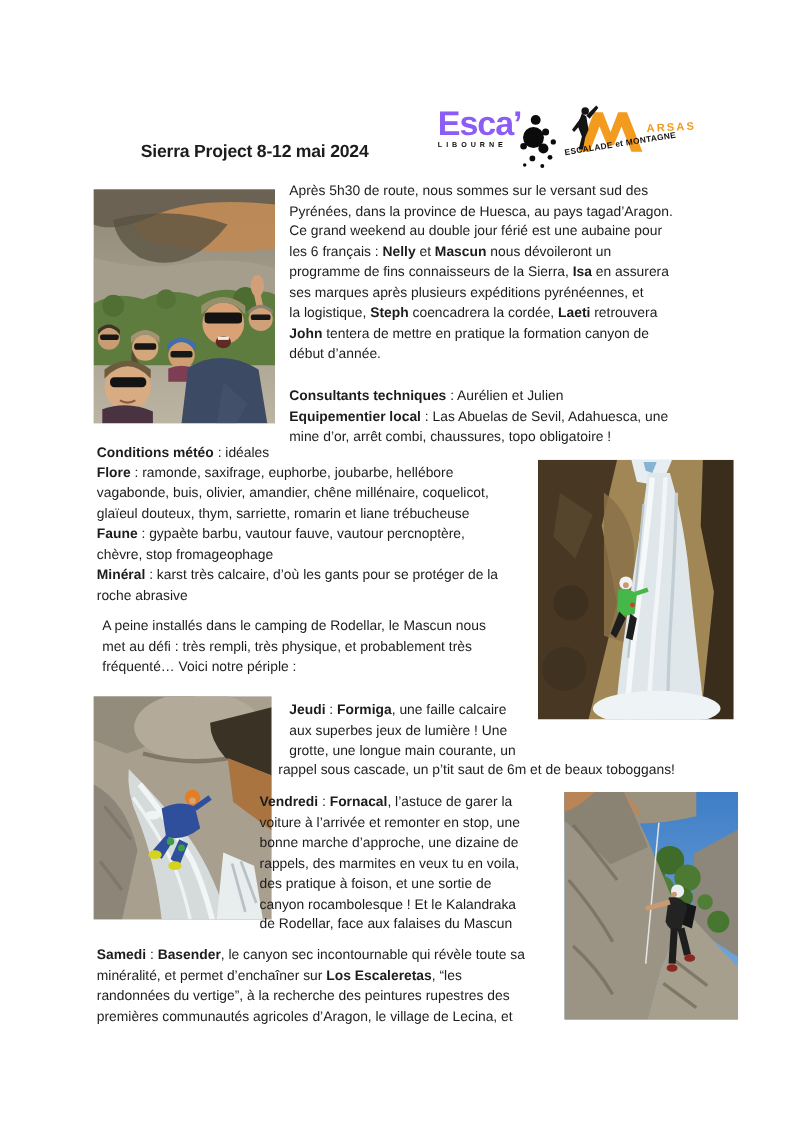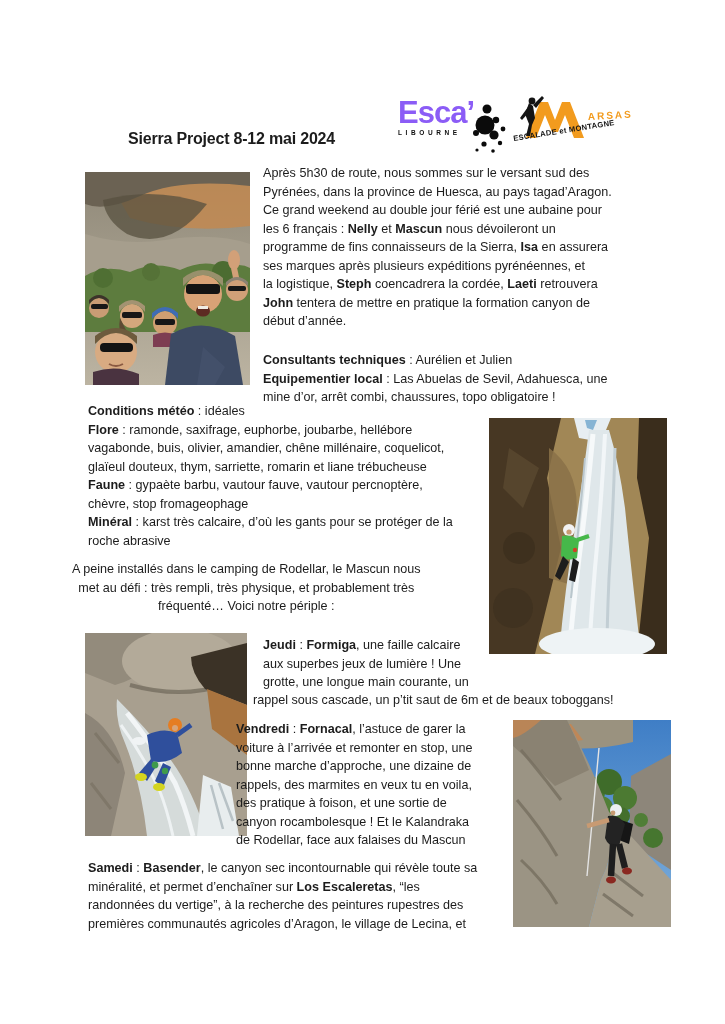--- a/index.html
+++ b/index.html
@@ -255,21 +255,21 @@
   <div class="para" style="left:88px; top:402px;">
       <div class="line"><b>Conditions météo</b> : idéales</div>
       <div class="line"><b>Flore</b> : ramonde, saxifrage, euphorbe, joubarbe, hellébore</div>
       <div class="line">vagabonde, buis, olivier, amandier, chêne millénaire, coquelicot,</div>
       <div class="line">glaïeul douteux, thym, sarriette, romarin et liane trébucheuse</div>
       <div class="line"><b>Faune</b> : gypaète barbu, vautour fauve, vautour percnoptère,</div>
       <div class="line">chèvre, stop fromageophage</div>
       <div class="line"><b>Minéral</b> : karst très calcaire, d’où les gants pour se protéger de la</div>
       <div class="line">roche abrasive</div>
     </div>
-  <div class="para" style="left:72px; top:560px;text-align:center;">
+  <div class="para" style="left:93px; top:560px;">
       <div class="line">A peine installés dans le camping de Rodellar, le Mascun nous</div>
       <div class="line">met au défi : très rempli, très physique, et probablement très</div>
       <div class="line">fréquenté… Voici notre périple :</div>
     </div>
   <div class="para" style="left:263px; top:636px;">
       <div class="line"><b>Jeudi</b> : <b>Formiga</b>, une faille calcaire</div>
       <div class="line">aux superbes jeux de lumière ! Une</div>
       <div class="line">grotte, une longue main courante, un</div>
     </div>
   <div class="para" style="left:253px; top:691px;">

